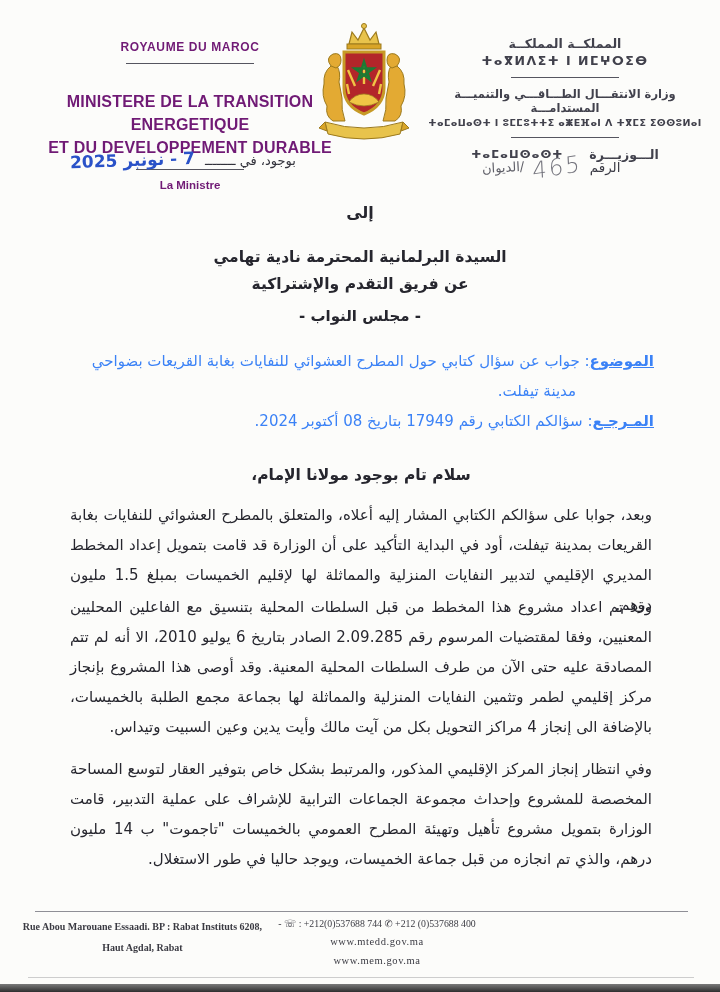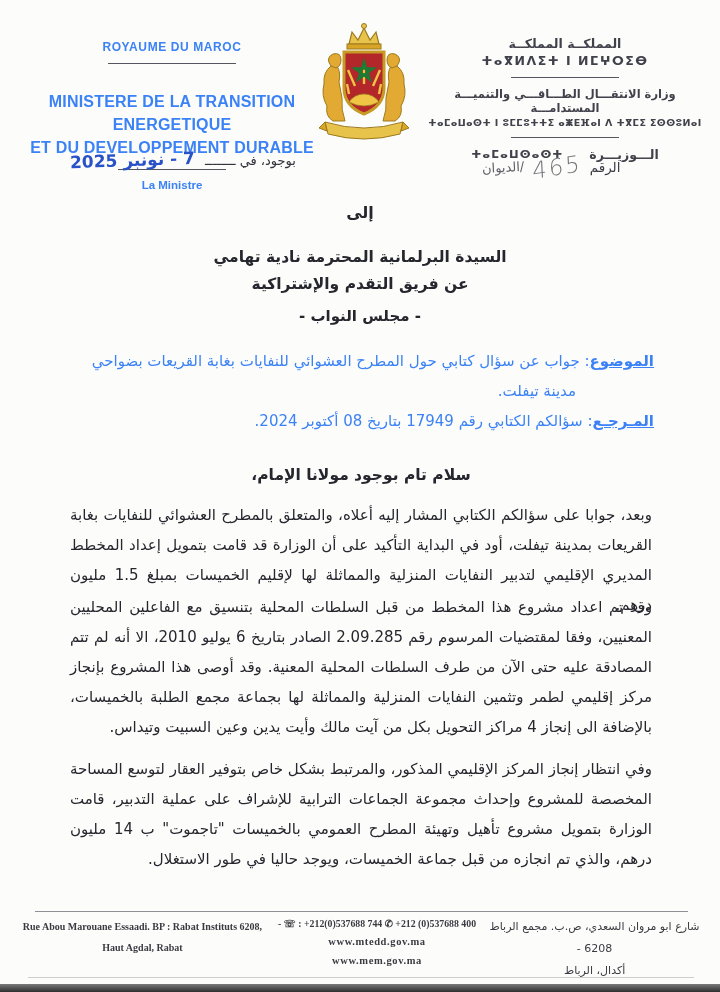--- a/index.html
+++ b/index.html
@@ -4,22 +4,22 @@
 <style>
   html,body{margin:0;padding:0;}
   .page{
     position:relative; width:720px; height:992px;
     background:#fcfcfa; overflow:hidden;
     font-family:"DejaVu Sans", sans-serif;
     color:#2a2a32;
   }
   
   .hdr-left{
-    position:absolute; left:26px; top:40px; width:292px;
-    text-align:center; color:#3b82f6;
+    position:absolute; left:44px; top:40px; width:292px;
+    text-align:center; color:#701a75;
     font-family:"Liberation Sans", sans-serif;
   }
   .hdr-left .kingdom{font-size:12px; font-weight:bold; letter-spacing:.6px;}
   .hdr-left .ministry{font-size:16px; font-weight:bold; line-height:1.45; letter-spacing:.2px;margin-top:26px;}
   .hdr-left .minister{font-size:11.5px; font-weight:bold;}
   .divider{border-top:1.4px solid #55555f; width:128px; margin:9px auto;}
   .divider.small{width:108px;}
 
   .crest{position:absolute; left:311px; top:22px; width:106px; height:122px;}
 
@@ -88,21 +88,21 @@
   .p3{top:754px;}
 
   
   .footer-line{position:absolute; left:35px; right:32px; top:911px; border-top:1.2px solid #8f8f96;}
   .footer{
     position:absolute; left:20px; right:20px; top:916px;
     display:flex; align-items:flex-start;
     font-family:"Liberation Serif", serif; color:#3a3a42;
   }
   .f-left{width:36%; text-align:center; font-size:10px; font-weight:bold; line-height:2.1;}
-  .f-center{width:33%; text-align:center; font-size:9.8px; font-weight:bold; line-height:1.6;}
+  .f-center{width:33%; text-align:center; font-size:9.8px; font-weight:normal; line-height:1.6;}
   .f-center .site{font-size:10.5px; letter-spacing:.6px; line-height:1.85;}
   .f-right{width:31%; text-align:center; direction:rtl; font-size:11px; line-height:2.0; font-family:"DejaVu Sans", sans-serif;}
   .faint-line{position:absolute; left:28px; right:26px; top:977px; border-top:1px solid #cdcdcd;}
   .scan-band{position:absolute; left:0; right:0; bottom:0; height:8px; background:linear-gradient(#7a7a7a,#2e2e2e);}
 </style>
 </head>
 <body>
 
 <div class="page">
 
@@ -196,21 +196,17 @@
   <div class="footer">
     <div class="f-left">
       <span>Rue Abou Marouane Essaadi. BP : Rabat Instituts 6208,</span><br>
       <span>Haut Agdal, Rabat</span>
     </div>
     <div class="f-center">
       <div>- ☏ : +212(0)537688 744  ✆ +212 (0)537688 400</div>
       <div class="site">www.mtedd.gov.ma</div>
       <div class="site">www.mem.gov.ma</div>
     </div>
-    <div class="f-right">
-      <span>شارع ابو مروان السعدي، ص.ب. مجمع الرباط 6208 -</span><br>
-      <span>أكدال، الرباط</span>
-    </div>
   </div>
   <div class="faint-line"></div>
   <div class="scan-band"></div>
 
 </div>
 
 </body></html>

